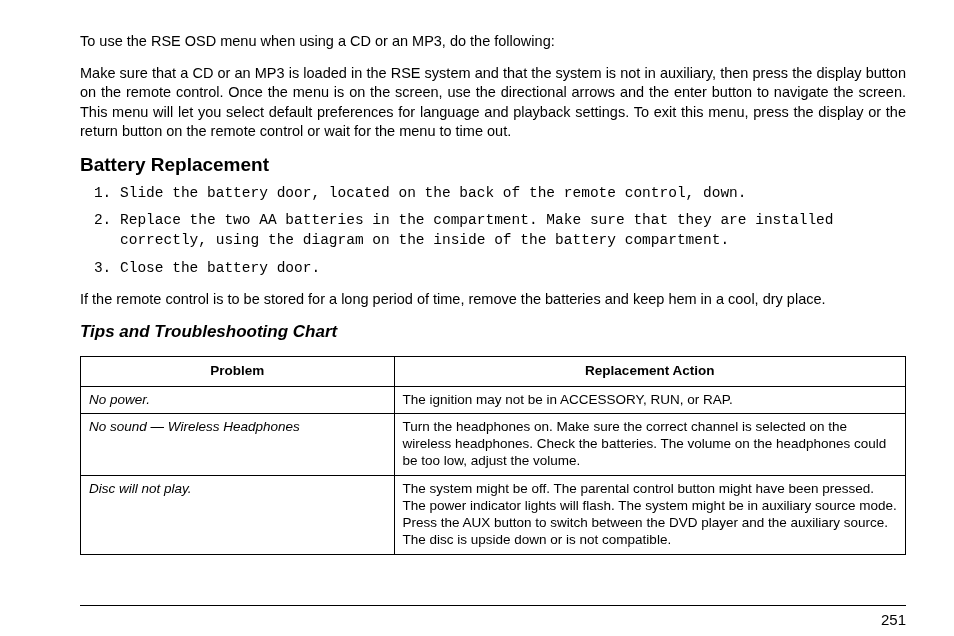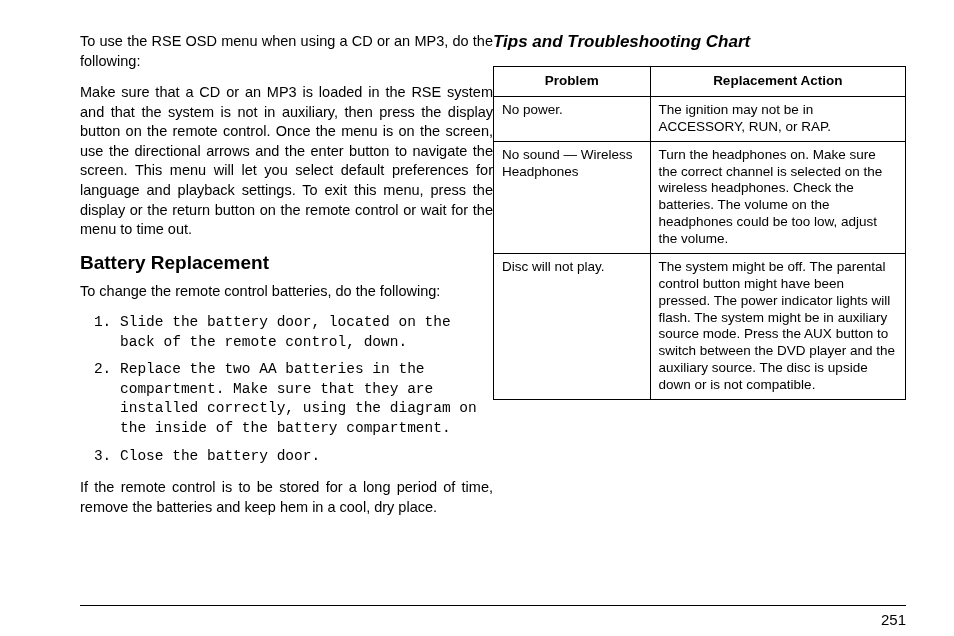--- a/index.html
+++ b/index.html
@@ -7,20 +7,21 @@
     width: 954px;
     height: 636px;
     font-family: Arial, Helvetica, sans-serif;
     background: #fff;
     color: #000;
     position: relative;
   }
   .page {
     padding: 32px 48px 0 80px;
     display: flex;
+    flex-direction: column;
   }
   .col {
     flex: 1;
   }
   .col-left p {
     font-size: 14.5px;
     line-height: 1.35;
     margin-bottom: 12px;
     text-align: justify;
   }
@@ -58,21 +59,21 @@
     font-size: 13.5px;
     line-height: 1.25;
     text-align: left;
     vertical-align: top;
   }
   th {
     font-weight: bold;
     text-align: center;
     padding: 6px 8px;
   }
-  td.problem { width: 38%; }
+  td.problem { width: 38%; font-style: italic; }
   .footer-rule {
     position: absolute;
     left: 80px;
     right: 48px;
     bottom: 30px;
     border-top: 1.5px solid #000;
   }
   .page-num {
     position: absolute;
     right: 48px;
@@ -81,21 +82,20 @@
   }
 </style>
 </head>
 <body>
 
 <div class="page">
   <div class="col col-left">
     <p>To use the RSE OSD menu when using a CD or an MP3, do the following:</p>
     <p>Make sure that a CD or an MP3 is loaded in the RSE system and that the system is not in auxiliary, then press the display button on the remote control. Once the menu is on the screen, use the directional arrows and the enter button to navigate the screen. This menu will let you select default preferences for language and playback settings. To exit this menu, press the display or the return button on the remote control or wait for the menu to time out.</p>
     <div class="subhead">Battery Replacement</div>
-    <p>To change the remote control batteries, do the following:</p>
     <ol>
       <li>Slide the battery door, located on the back of the remote control, down.</li>
       <li>Replace the two AA batteries in the compartment. Make sure that they are installed correctly, using the diagram on the inside of the battery compartment.</li>
       <li>Close the battery door.</li>
     </ol>
     <p>If the remote control is to be stored for a long period of time, remove the batteries and keep hem in a cool, dry place.</p>
   </div>
 
   <div class="col col-right">
     <h2>Tips and Troubleshooting Chart</h2>

